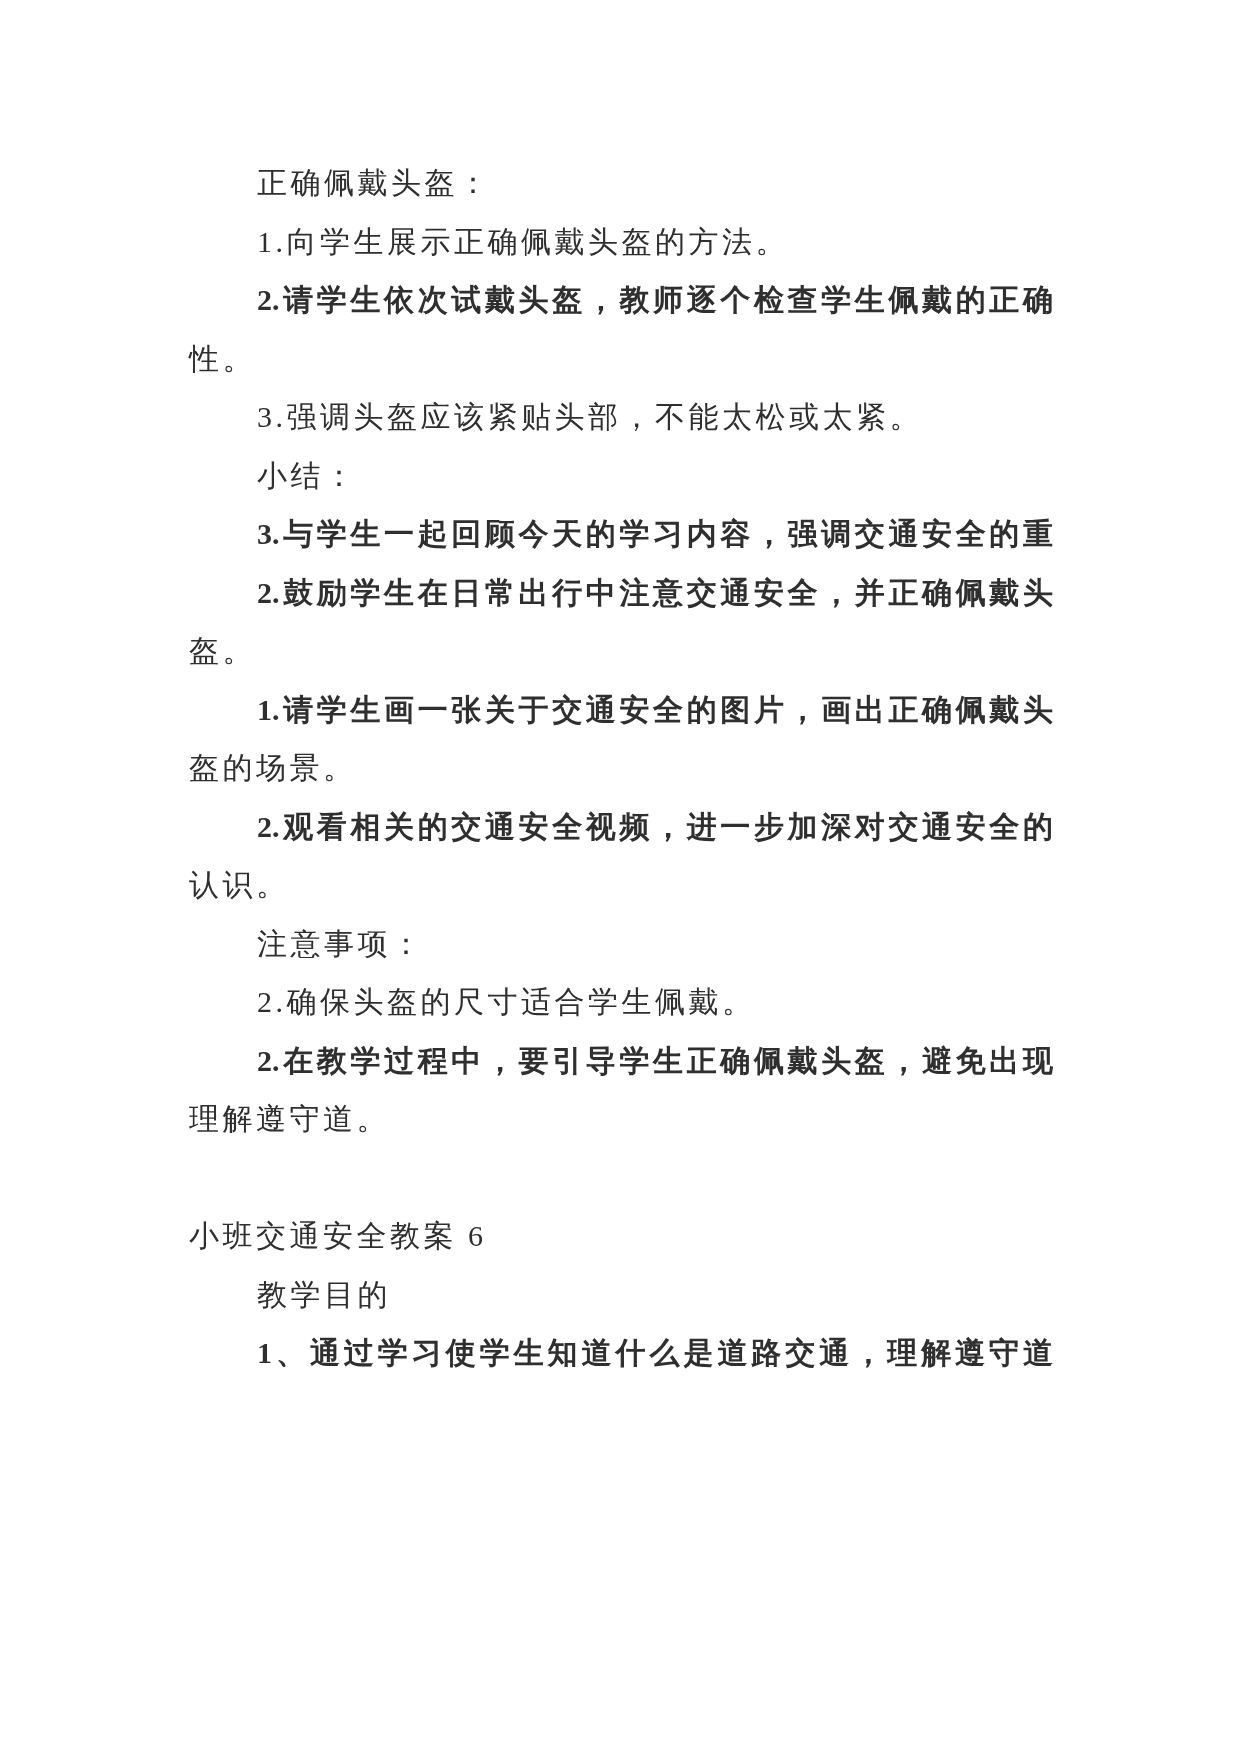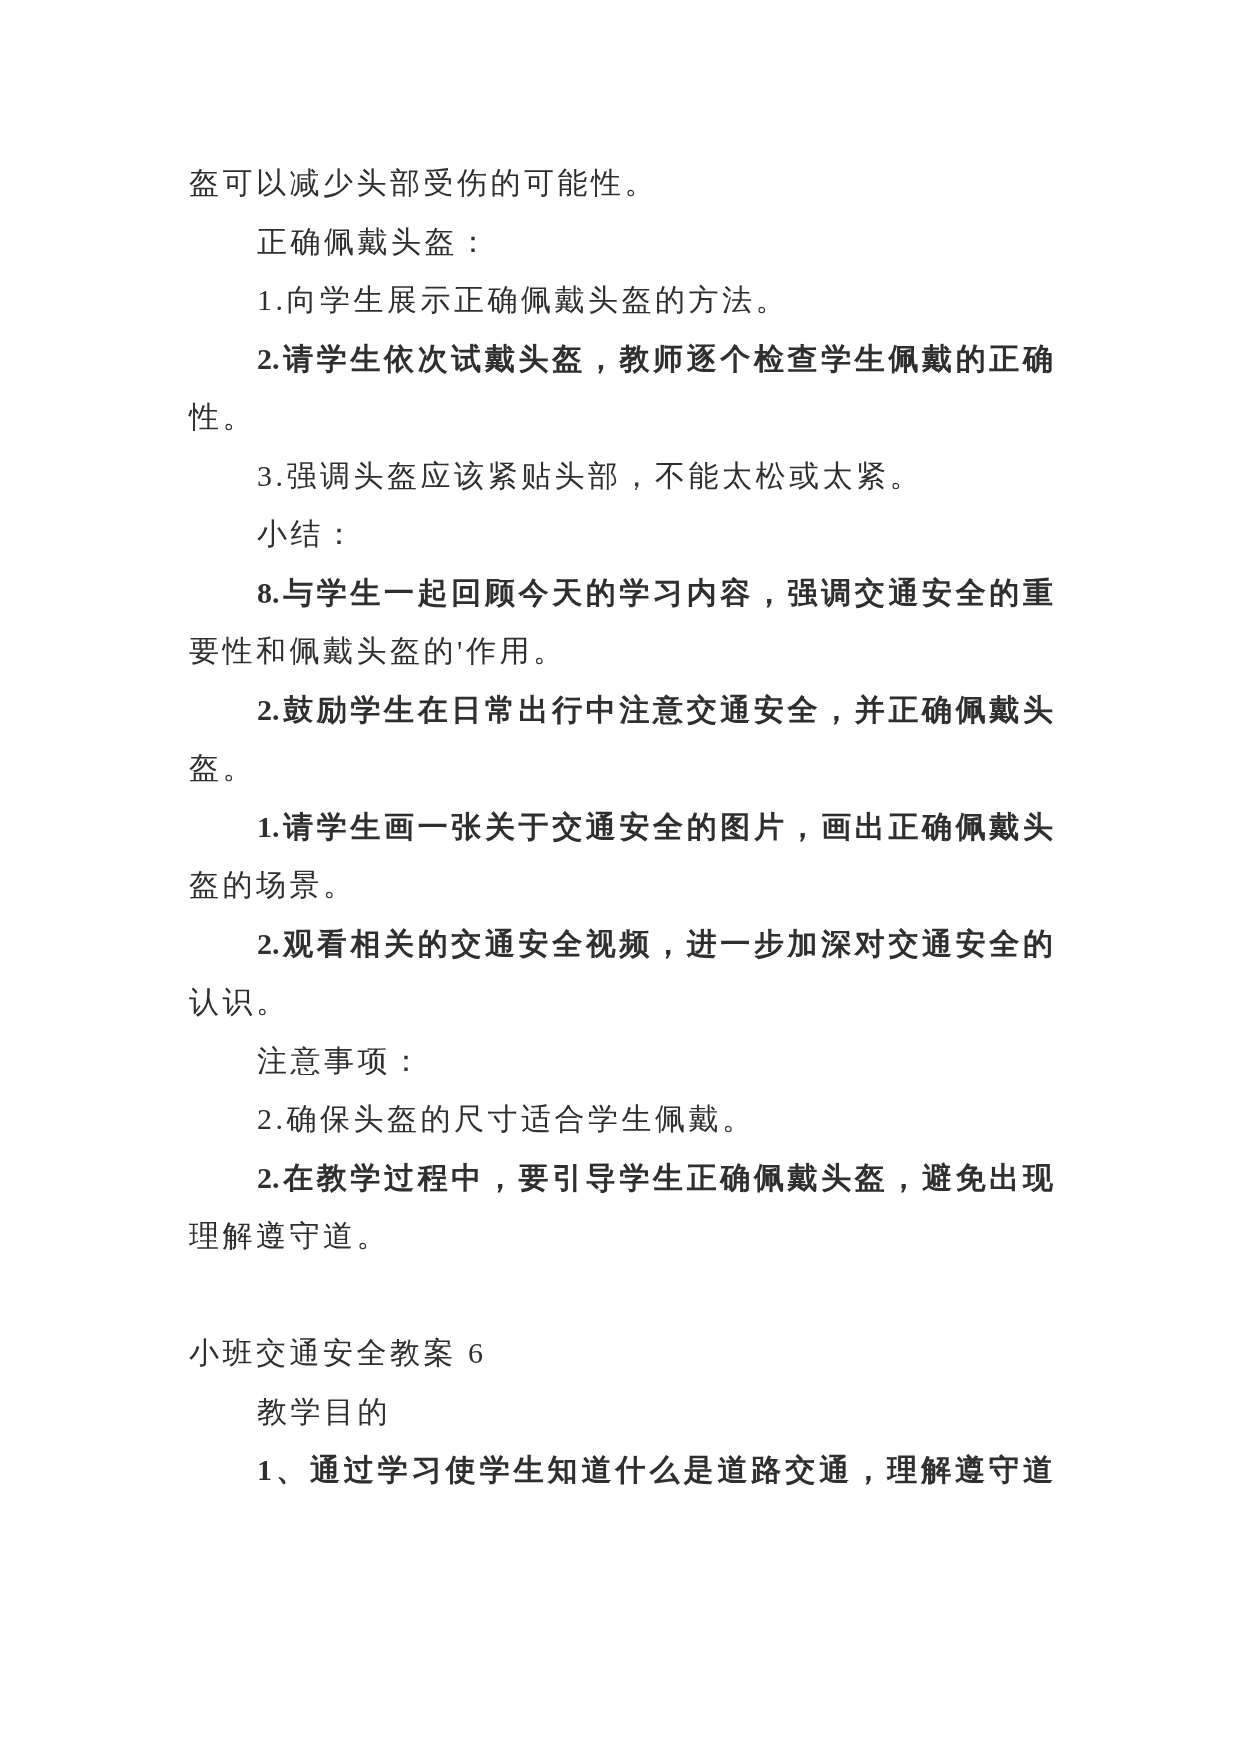--- a/index.html
+++ b/index.html
@@ -43,29 +43,27 @@
     text-justify: inter-character;
     font-weight: bold;
   }
   .line.blank {  }
 </style>
 </head>
 <body>
 
 <div class="page">
   <div class="doc">
-      <div class="line">盔可以减少头部受伤的可能性。</div>
       <div class="line indent">正确佩戴头盔：</div>
       <div class="line indent">1.向学生展示正确佩戴头盔的方法。</div>
       <div class="line indent justify">2.请学生依次试戴头盔，教师逐个检查学生佩戴的正确</div>
       <div class="line">性。</div>
       <div class="line indent">3.强调头盔应该紧贴头部，不能太松或太紧。</div>
       <div class="line indent">小结：</div>
-      <div class="line indent justify">8.与学生一起回顾今天的学习内容，强调交通安全的重</div>
-      <div class="line">要性和佩戴头盔的'作用。</div>
+      <div class="line indent justify">3.与学生一起回顾今天的学习内容，强调交通安全的重</div>
       <div class="line indent justify">2.鼓励学生在日常出行中注意交通安全，并正确佩戴头</div>
       <div class="line">盔。</div>
       <div class="line indent justify">1.请学生画一张关于交通安全的图片，画出正确佩戴头</div>
       <div class="line">盔的场景。</div>
       <div class="line indent justify">2.观看相关的交通安全视频，进一步加深对交通安全的</div>
       <div class="line">认识。</div>
       <div class="line indent">注意事项：</div>
       <div class="line indent">2.确保头盔的尺寸适合学生佩戴。</div>
       <div class="line indent justify">2.在教学过程中，要引导学生正确佩戴头盔，避免出现</div>
       <div class="line">理解遵守道。</div>

